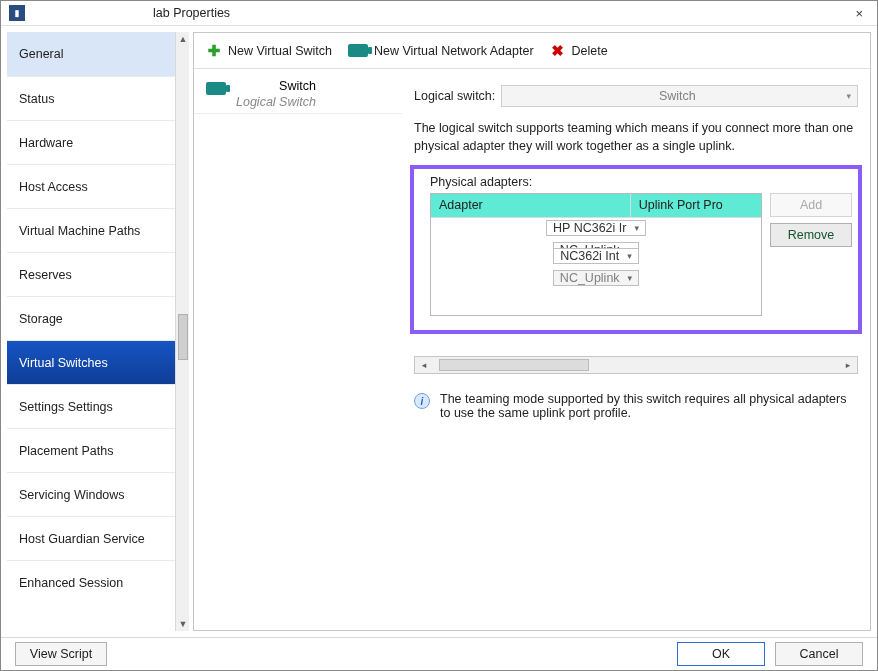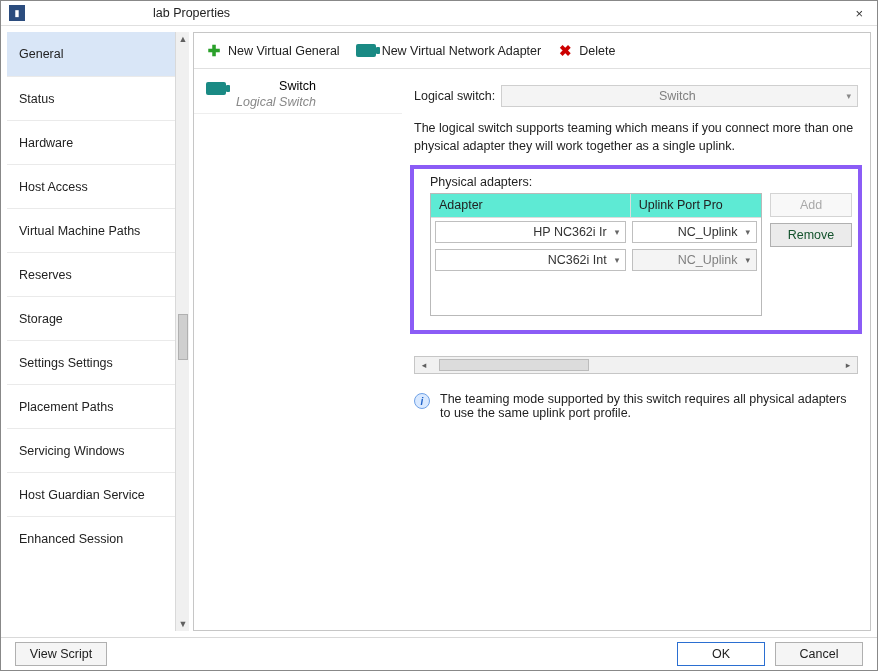--- a/index.html
+++ b/index.html
@@ -113,21 +113,21 @@
   }
   .grid-head{
     display:flex; height:24px; align-items:stretch; border-bottom:1px solid #dcdcdc;
     background:#fff;
   }
   .gh-cell{
     border-right:1px solid #dcdcdc; padding:4px 8px; color:#222; background:#5eead4;
   }
   .gh-cell.c1{ flex:1.6; }
   .gh-cell.c2{ flex:1; border-right:0; }
-  .grid-row{ display:flex; height:28px; align-items:center; padding:2px 4px; gap:6px;}
+  .grid-row{ display:flex; height:28px; align-items:center; padding:2px 4px; gap:6px;flex-direction:column;}
   .cellbox{
     border:1px solid #bfbfbf; height:22px; display:flex; align-items:center;
     justify-content:flex-end; padding:0 6px; color:#333; background:#fff;
   }
   .cellbox .caret{ margin-left:8px; color:#666; font-size:9px;}
   .cellbox.c1{ flex:1.6; }
   .cellbox.c2{ flex:1; }
   .cellbox.dim{ color:#808080; background:#f4f4f4;}
   .btncol{ width:82px; display:flex; flex-direction:column; gap:6px;}
   .btn{
@@ -192,20 +192,23 @@
           </div>
         <div class="side-item">
             <span>Virtual Machine Paths</span>
           </div>
         <div class="side-item">
             <span>Reserves</span>
           </div>
         <div class="side-item">
             <span>Storage</span>
           </div>
+        <div class="side-item selected">
+            <span>Virtual Switches</span>
+          </div>
         <div class="side-item">
             <span>Settings Settings</span>
           </div>
         <div class="side-item">
             <span>Placement Paths</span>
           </div>
         <div class="side-item">
             <span>Servicing Windows</span>
           </div>
         <div class="side-item">
@@ -222,21 +225,21 @@
         </div>
       </div>
     </div>
 
     <div class="main">
       <div style="flex:1;display:flex;flex-direction:column;">
 
         <div class="toolbar">
           <div class="tb-btn">
             <span class="icon-plus">✚</span>
-            <span>New Virtual General</span>
+            <span>New Virtual Switch</span>
           </div>
           <div class="tb-btn">
             <span class="icon-nic"></span>
             <span>New Virtual Network Adapter</span>
           </div>
           <div class="tb-btn">
             <span class="icon-del">✖</span>
             <span>Delete</span>
           </div>
         </div>

